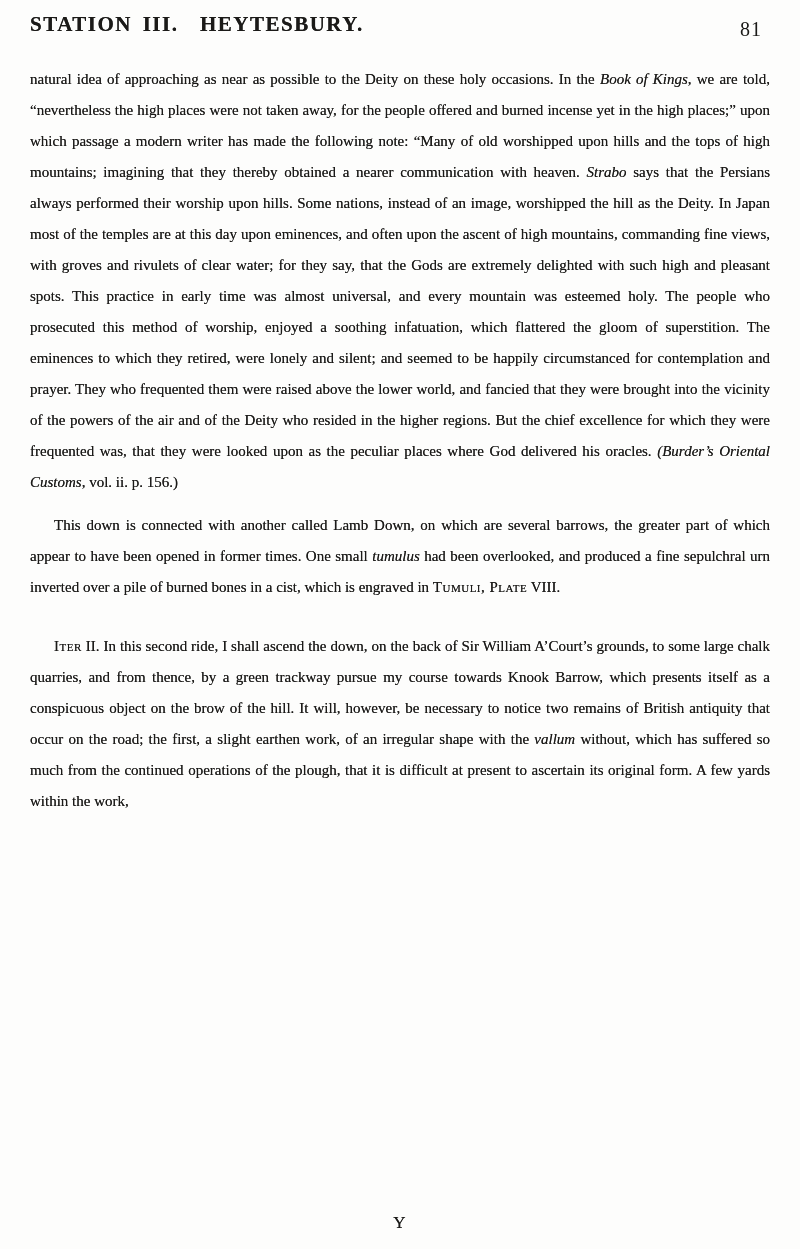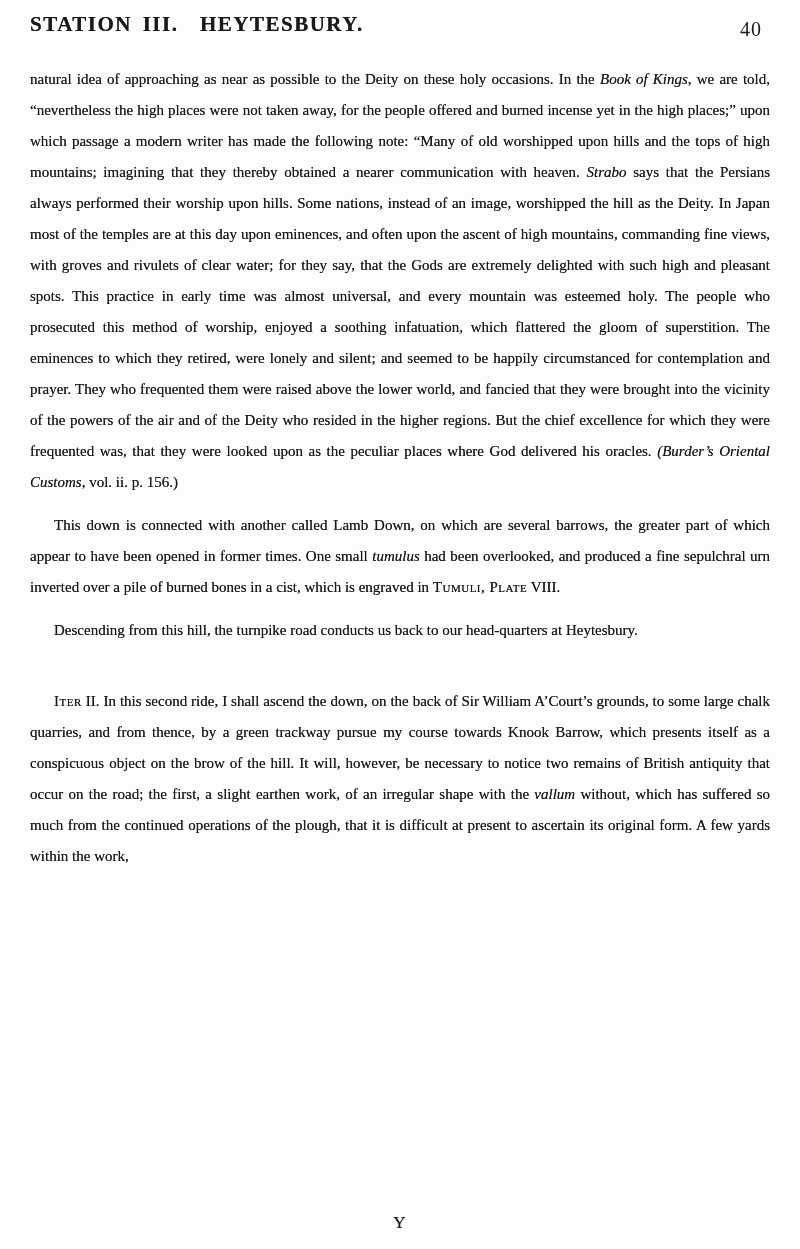--- a/index.html
+++ b/index.html
@@ -46,21 +46,21 @@
   }
   .body-text p {
     margin: 0;
     padding: 0;
   }
   .body-text p.indent {
     text-indent: 24px;
     margin-top: 12px;
   }
   .body-text p.spaced {
-    margin-top: 40px;
+    margin-top: 28px;
   }
   .run-italic {
     font-style: italic;
   }
   .run-smallcaps {
     font-variant: small-caps;
     letter-spacing: 0.5px;
   }
   .signature {
     position: absolute;
@@ -72,24 +72,23 @@
     letter-spacing: 1px;
     text-shadow: 0 0 0.5px rgba(25,25,25,0.8);
   }
 </style>
 </head>
 <body>
 
 <div class="page">
   <div class="header">
     <div class="running-title">STATION III.&nbsp; HEYTESBURY.</div>
-    <div class="page-number">40</div>
+    <div class="page-number">81</div>
   </div>
 
   <div class="body-text" id="page-body">
       <p class=""><span class="run-normal">natural idea of approaching as near as possible to the Deity on these holy occasions. In the </span><span class="run-italic">Book of Kings</span><span class="run-normal">, we are told, “nevertheless the high places were not taken away, for the people offered and burned incense yet in the high places;” upon which passage a modern writer has made the following note: “Many of old worshipped upon hills and the tops of high mountains; imagining that they thereby obtained a nearer communication with heaven. </span><span class="run-italic">Strabo</span><span class="run-normal"> says that the Persians always performed their worship upon hills. Some nations, instead of an image, worshipped the hill as the Deity. In Japan most of the temples are at this day upon eminences, and often upon the ascent of high mountains, commanding fine views, with groves and rivulets of clear water; for they say, that the Gods are extremely delighted with such high and pleasant spots. This practice in early time was almost universal, and every mountain was esteemed holy. The people who prosecuted this method of worship, enjoyed a soothing infatuation, which flattered the gloom of superstition. The eminences to which they retired, were lonely and silent; and seemed to be happily circumstanced for contemplation and prayer. They who frequented them were raised above the lower world, and fancied that they were brought into the vicinity of the powers of the air and of the Deity who resided in the higher regions. But the chief excellence for which they were frequented was, that they were looked upon as the peculiar places where God delivered his oracles. </span><span class="run-italic">(Burder’s Oriental Customs</span><span class="run-normal">, vol. ii. p. 156.)</span></p>
       <p class="indent"><span class="run-normal">This down is connected with another called Lamb Down, on which are several barrows, the greater part of which appear to have been opened in former times. One small </span><span class="run-italic">tumulus</span><span class="run-normal"> had been overlooked, and produced a fine sepulchral urn inverted over a pile of burned bones in a cist, which is engraved in </span><span class="run-smallcaps">Tumuli, Plate</span><span class="run-normal"> VIII.</span></p>
-      <p class="indent"><span class="run-normal">Descending from this hill, the turnpike road conducts us back to our head-quarters at Heytesbury.</span></p>
       <p class="indent spaced"><span class="run-smallcaps">Iter</span><span class="run-normal"> II. In this second ride, I shall ascend the down, on the back of Sir William A’Court’s grounds, to some large chalk quarries, and from thence, by a green trackway pursue my course towards Knook Barrow, which presents itself as a conspicuous object on the brow of the hill. It will, however, be necessary to notice two remains of British antiquity that occur on the road; the first, a slight earthen work, of an irregular shape with the </span><span class="run-italic">vallum</span><span class="run-normal"> without, which has suffered so much from the continued operations of the plough, that it is difficult at present to ascertain its original form. A few yards within the work,</span></p>
     </div>
 
   <div class="signature">Y</div>
 </div>
 
 </body></html>

